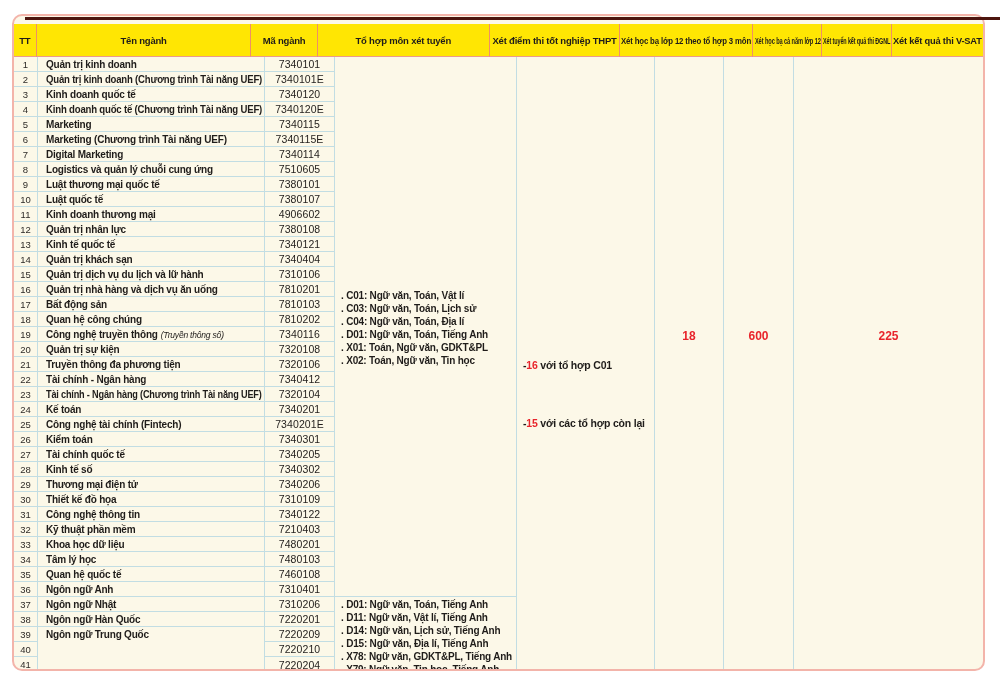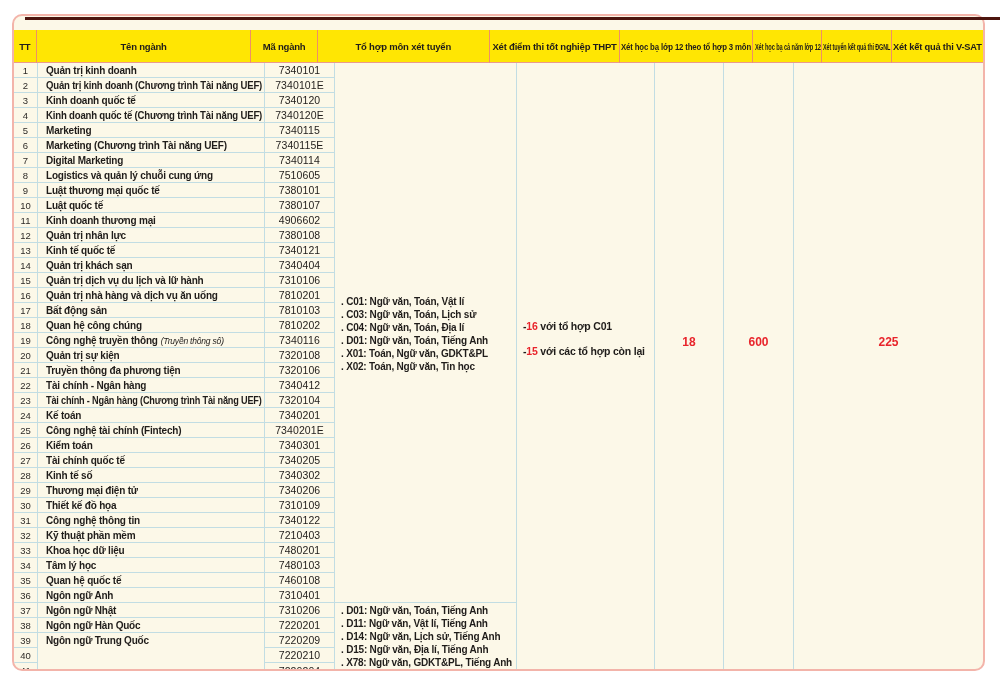--- a/index.html
+++ b/index.html
@@ -8,21 +8,21 @@
     position:relative; width:1000px; height:696px; background:#ffffff;
     font-family:"Liberation Sans", sans-serif; color:#1f1c1a; overflow:hidden;
   }
   .top-line {
     position:absolute; left:25px; right:0; top:17px; height:3px;
     background:#4d150f; z-index:3;
   }
   .admissions-table {
     position:absolute; left:12px; top:14px; width:973px; height:657px;
     background:#fcf8e8; border:2px solid #f3b4aa; border-radius:10px;
-    overflow:hidden; padding-top:14px; z-index:1;
+    overflow:hidden; padding-top:8px; z-index:1;
   }
   .header-row { display:flex; height:33px; }
   .hcell {
     background:#ffe603; display:flex; align-items:center; justify-content:center;
     text-align:center; font-weight:bold; font-size:9.5px; line-height:11px;
     border-right:1px solid #ef8f66; border-bottom:1.5px solid #eb9a8d;
     white-space:pre-line; letter-spacing:-0.2px;
   }
   .hcell:last-child { border-right:none; }
   .body-row { display:flex; height:615px; }
@@ -48,21 +48,21 @@
   .name-note{ font-style:italic; font-weight:400; font-size:8.5px; margin-left:3px; }
   .combo-group1 { height:540px; border-bottom:1px solid #c2dde3; padding:233px 0 0 6px; }
   .combo-group2 { height:75px; padding:2px 0 0 6px; }
   .combo-line {
     font-weight:bold; font-size:10px; line-height:12.9px;
     letter-spacing:-0.2px; white-space:nowrap;
   }
   .mcell { padding-top:257px; }
   .criteria-line {
     padding-left:6px; font-weight:bold; font-size:10.5px; line-height:13px;
-    margin-bottom:12px; white-space:nowrap; letter-spacing:-0.2px;
+    margin-bottom:12px; white-space:nowrap; letter-spacing:-0.2px;margin-top:45px;
   }
   .crit-num { color:#e8242b; }
   .num-col { text-align:center; padding-top:269px; }
   .big-red { color:#e8242b; font-weight:bold; font-size:12px; }
   .fit { display:inline-block; white-space:nowrap; }
   .fit-left { transform-origin:left center; }
   .fit-center { transform-origin:center center; }
 </style>
 </head>
 <body>

